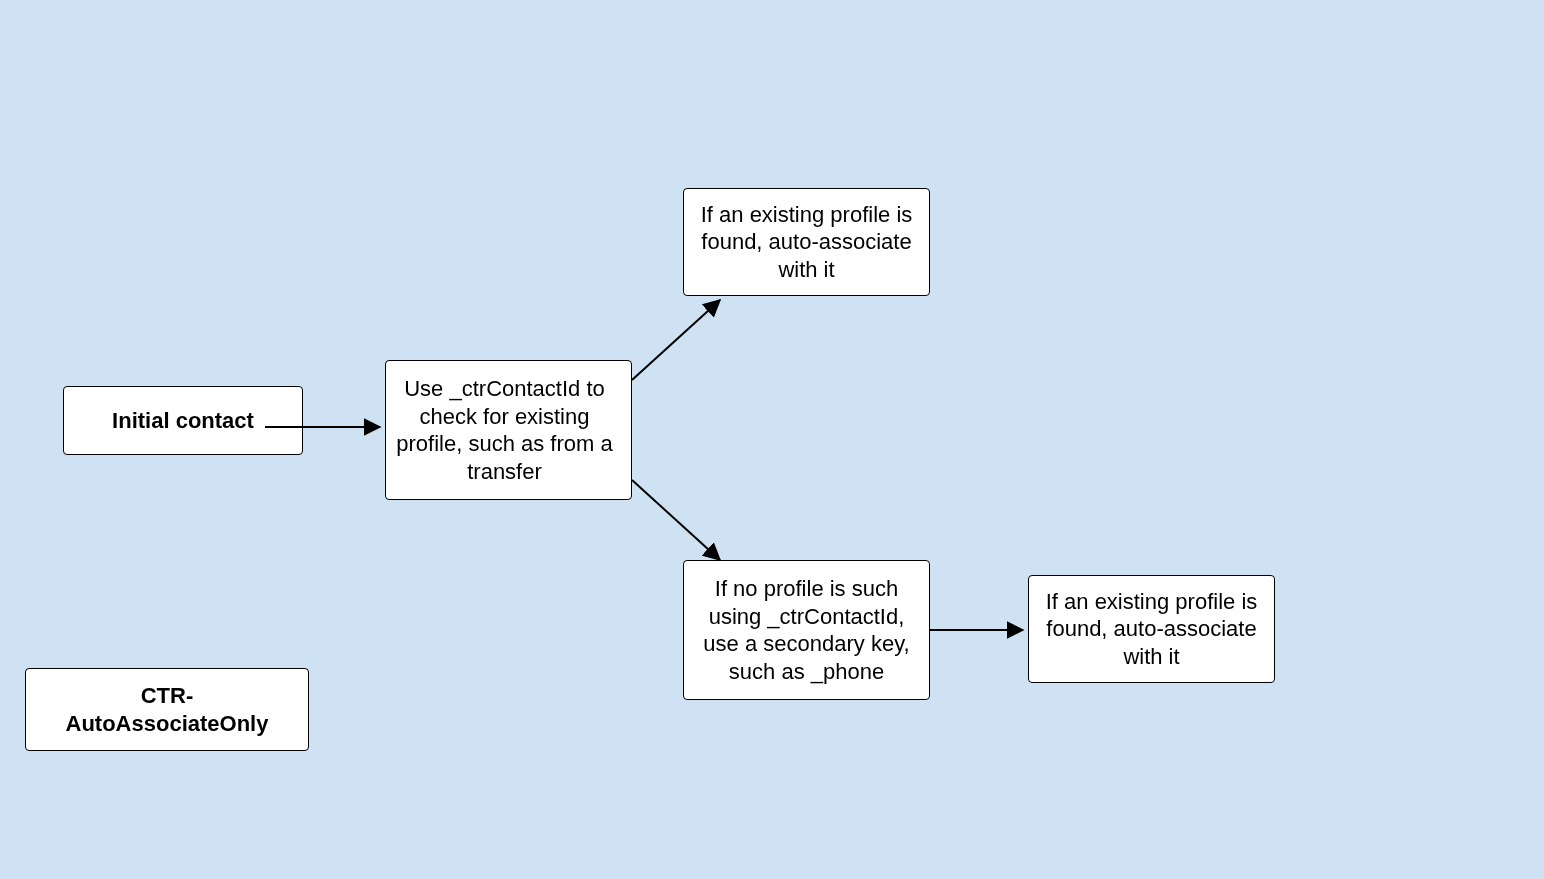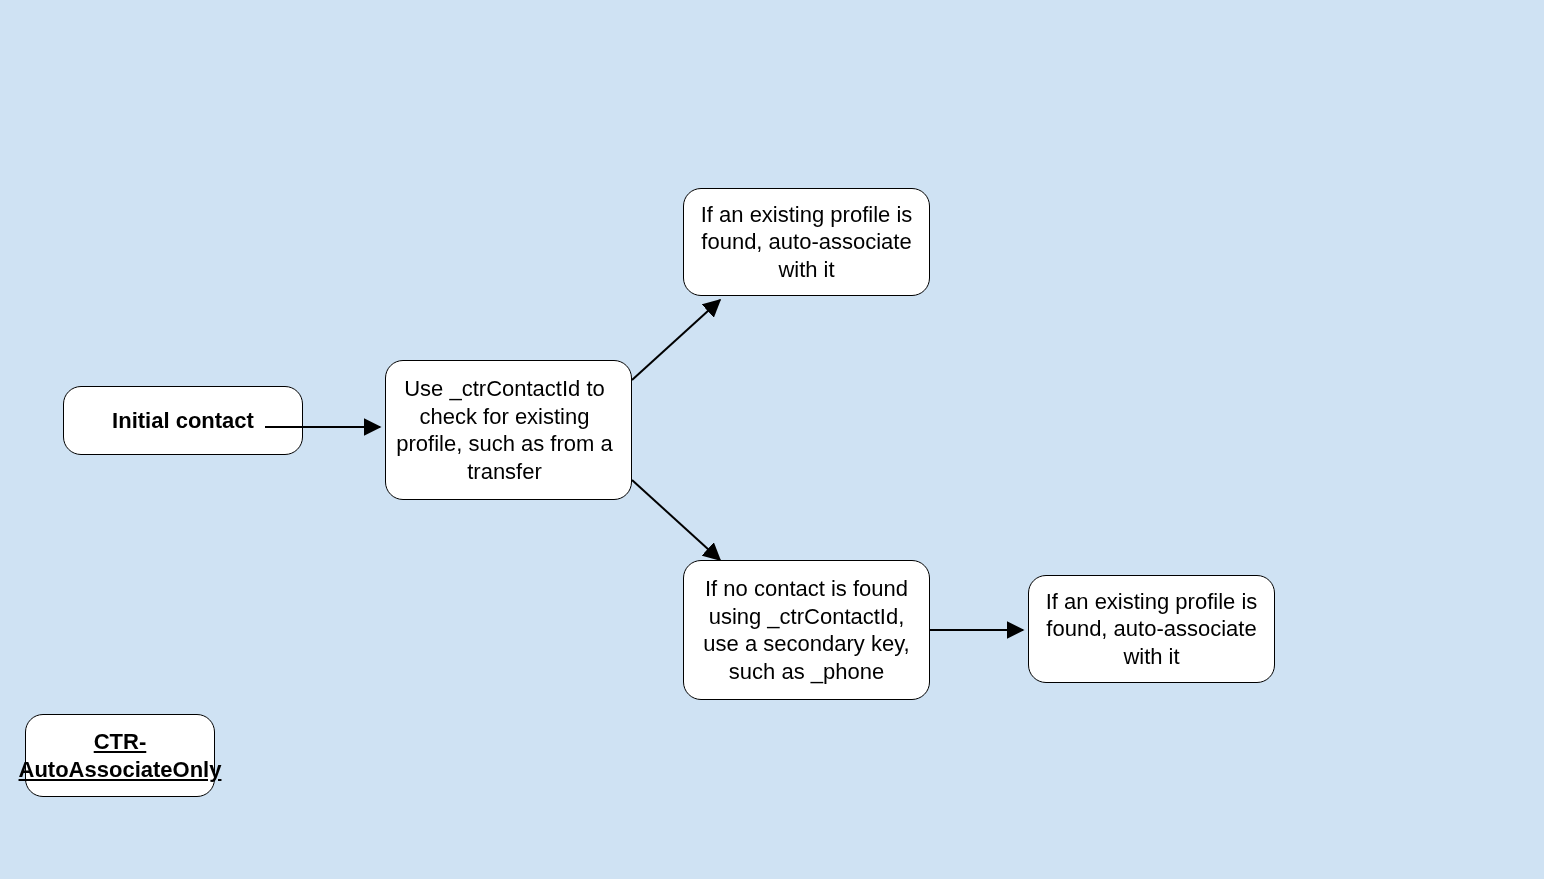--- a/index.html
+++ b/index.html
@@ -8,21 +8,21 @@
     width: 1544px;
     height: 879px;
     background: #cfe2f3;
     font-family: Helvetica, Arial, sans-serif;
     overflow: hidden;
   }
   .node {
     position: absolute;
     background: #ffffff;
     border: 1.5px solid #000;
-    border-radius: 18px;
+    border-radius: 4px;
     display: flex;
     align-items: center;
     justify-content: center;
     text-align: center;
     padding: 10px 14px;
     box-sizing: border-box;
     font-size: 22px;
     line-height: 1.25;
     color: #000;
   }
@@ -44,28 +44,28 @@
 
 <div class="node" style="left:385px; top:360px; width:247px; height:140px;padding-left:6px;">
   <span>Use _ctrContactId to check for existing profile, such as from a transfer</span>
 </div>
 
 <div class="node" style="left:683px; top:188px; width:247px; height:108px;">
   <span>If an existing profile is found, auto-associate with it</span>
 </div>
 
 <div class="node" style="left:683px; top:560px; width:247px; height:140px;">
-  <span>If no contact is found using _ctrContactId, use a secondary key, such as _phone</span>
+  <span>If no profile is such using _ctrContactId, use a secondary key, such as _phone</span>
 </div>
 
 <div class="node" style="left:1028px; top:575px; width:247px; height:108px;">
   <span>If an existing profile is found, auto-associate with it</span>
 </div>
 
-<div class="node bold" style="left:25px; top:714px; width:190px; height:83px;text-decoration:underline;">
+<div class="node bold" style="left:25px; top:668px; width:284px; height:83px;">
   <span>CTR-AutoAssociateOnly</span>
 </div>
 
 <svg class="edges">
   <defs>
     <marker id="arrow" viewBox="0 0 12 12" refX="11" refY="6" markerWidth="9" markerHeight="9" orient="auto-start-reverse">
       <path d="M 0 0 L 12 6 L 0 12 z" fill="#000"></path>
     </marker>
   </defs>
 

